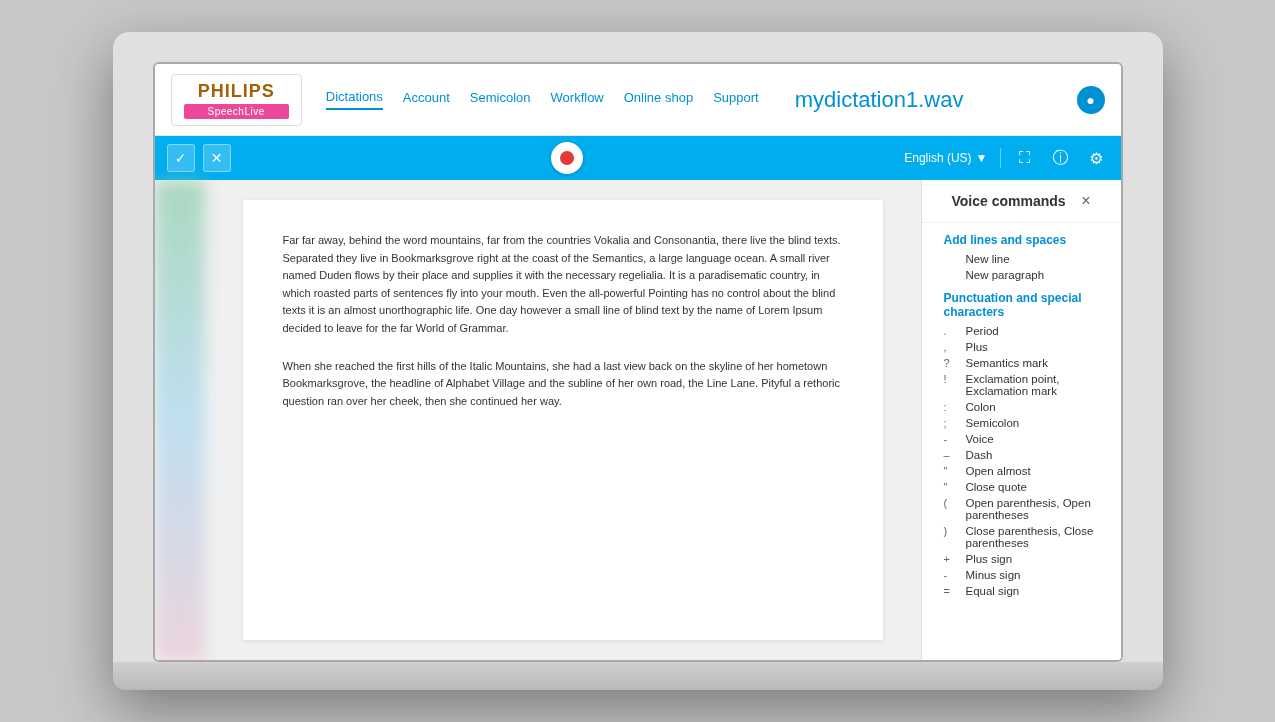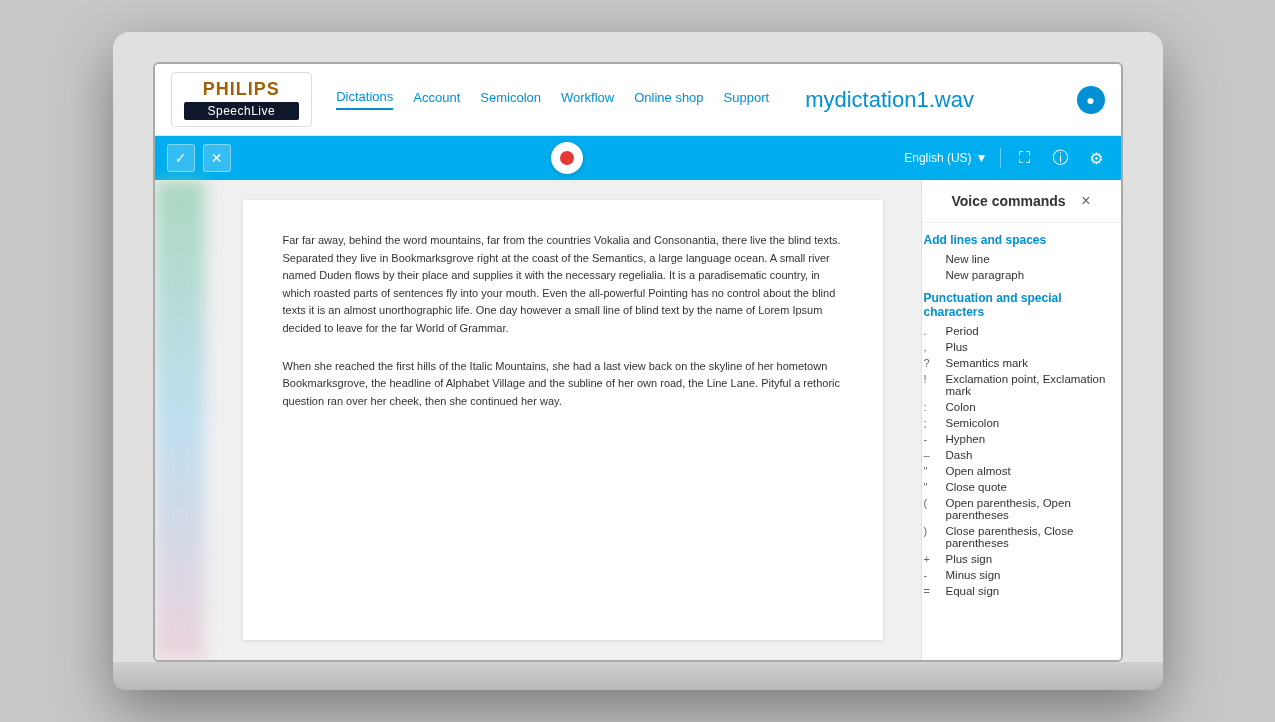--- a/index.html
+++ b/index.html
@@ -58,23 +58,23 @@
     }
 
     .logo-philips {
       color: #a16207;
       font-size: 18px;
       font-weight: 900;
       letter-spacing: 1px;
     }
 
     .logo-speechlive {
-      background: #0f172a;
+      background: #ec4899;
       color: #fff;
-      font-size: 12px;
+      font-size: 10px;
       padding: 2px 24px;
       border-radius: 2px;
       margin-top: 2px;
       letter-spacing: 0.5px;
     }
 
     .nav-links {
       display: flex;
       gap: 20px;
       align-items: center;
@@ -253,20 +253,21 @@
     .close-icon {
       font-size: 16px;
       color: #666;
       cursor: pointer;
     }
 
     .voice-panel-body {
       overflow-y: auto;
       flex: 1;
       padding: 10px 2px;
+      margin-left: 20px;
     }
 
     .voice-section-link {
       color: #0090d4;
       font-size: 12px;
       font-weight: 600;
       margin-bottom: 6px;
       cursor: pointer;
       display: block;
     }
@@ -402,21 +403,21 @@
           <div class="voice-item">
             <span class="voice-item-symbol">:</span>
             <span class="voice-item-text">Colon</span>
           </div>
           <div class="voice-item">
             <span class="voice-item-symbol">;</span>
             <span class="voice-item-text">Semicolon</span>
           </div>
           <div class="voice-item">
             <span class="voice-item-symbol">-</span>
-            <span class="voice-item-text">Hyphen</span>
+            <span class="voice-item-text">Voice</span>
           </div>
           <div class="voice-item">
             <span class="voice-item-symbol">–</span>
             <span class="voice-item-text">Dash</span>
           </div>
           <div class="voice-item">
             <span class="voice-item-symbol">"</span>
             <span class="voice-item-text">Open almost</span>
           </div>
           <div class="voice-item">

